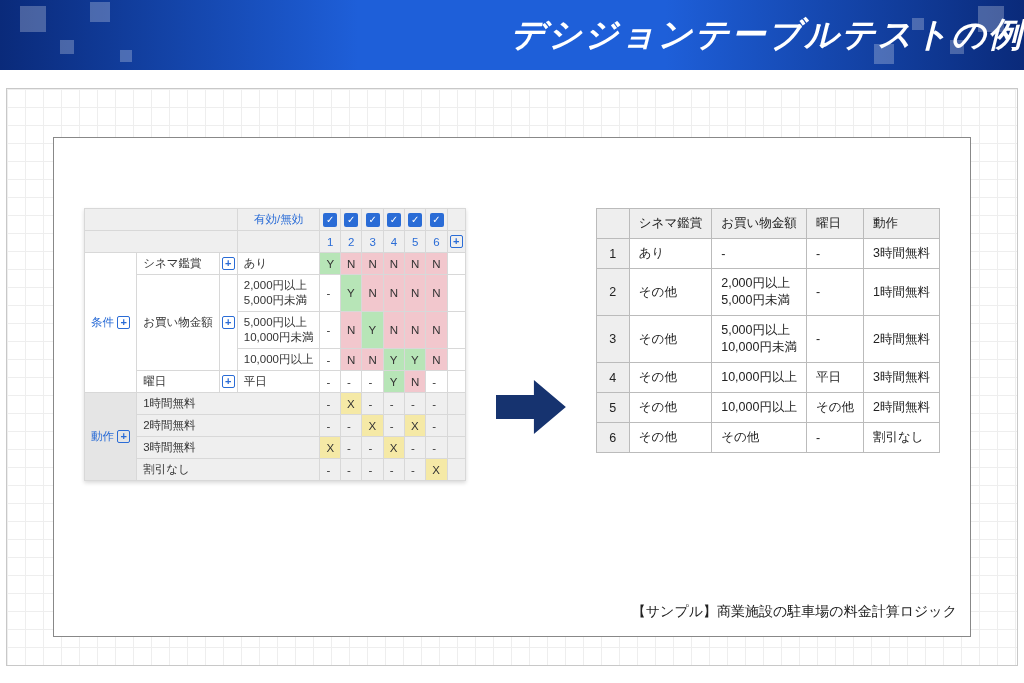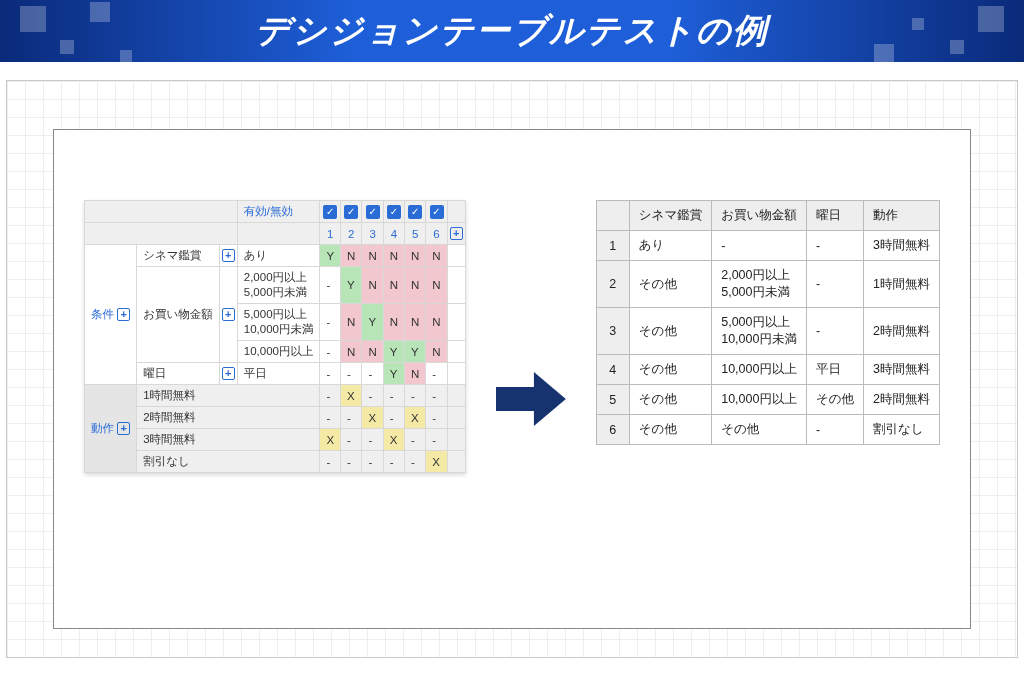--- a/index.html
+++ b/index.html
@@ -1,18 +1,18 @@
 <!DOCTYPE html>
 <html><head>
 <meta charset="utf-8">
 <style>
   *{box-sizing:border-box;margin:0;padding:0}
   body{width:1024px;height:683px;font-family:"Hiragino Sans","Meiryo",sans-serif;background:#fff;overflow:hidden}
   
-  .banner{height:62px;background:linear-gradient(90deg,#0a2a7a 0%,#1e5fd9 35%,#1e5fd9 65%,#0a2a7a 100%);position:relative;display:flex;align-items:center;justify-content:center;overflow:hidden}
+  .banner{height:70px;background:linear-gradient(90deg,#0a2a7a 0%,#1e5fd9 35%,#1e5fd9 65%,#0a2a7a 100%);position:relative;display:flex;align-items:center;justify-content:flex-end;overflow:hidden}
   .banner .title{color:#fff;font-size:34px;font-weight:700;font-style:italic;letter-spacing:2px}
   .banner .sq{position:absolute;background:rgba(255,255,255,.25)}
   .banner .sq.a{width:26px;height:26px;top:6px;left:20px}
   .banner .sq.b{width:14px;height:14px;top:40px;left:60px}
   .banner .sq.d{width:20px;height:20px;top:2px;left:90px}
   .banner .sq.c{width:12px;height:12px;top:50px;left:120px}
   .banner .sq.e{width:26px;height:26px;top:6px;right:20px}
   .banner .sq.f{width:14px;height:14px;top:40px;right:60px}
   .banner .sq.g{width:12px;height:12px;top:18px;right:100px}
   .banner .sq.h{width:20px;height:20px;top:44px;right:130px}
@@ -59,21 +59,21 @@
   <div class="title">デシジョンテーブルテストの例</div>
 </div>
 
 <div class="frame">
   <div class="inner">
 
     <table class="dt">
       <tbody>
           <tr class="hdrgrey">
         <td colspan="3"></td>
-        <td class="hdrlabel" style="text-align:left">有効/無効</td>
+        <td class="hdrlabel" style="text-align:center">有効/無効</td>
         <td class="chkcell"><span class="chk">✓</span></td>
         <td class="chkcell"><span class="chk">✓</span></td>
         <td class="chkcell"><span class="chk">✓</span></td>
         <td class="chkcell"><span class="chk">✓</span></td>
         <td class="chkcell"><span class="chk">✓</span></td>
         <td class="chkcell"><span class="chk">✓</span></td>
         <td class="chkcell"></td>
       </tr>
       <tr class="hdrgrey">
         <td colspan="3"></td>
@@ -245,13 +245,14 @@
             <td class="rn">6</td>
             <td>その他</td>
             <td>その他</td>
             <td>-</td>
             <td>割引なし</td>
           </tr>
     </tbody>
       </table>
 
   </div>
+  <div class="caption">【サンプル】商業施設の駐車場の料金計算ロジック</div>
 </div>
 
 </body></html>

